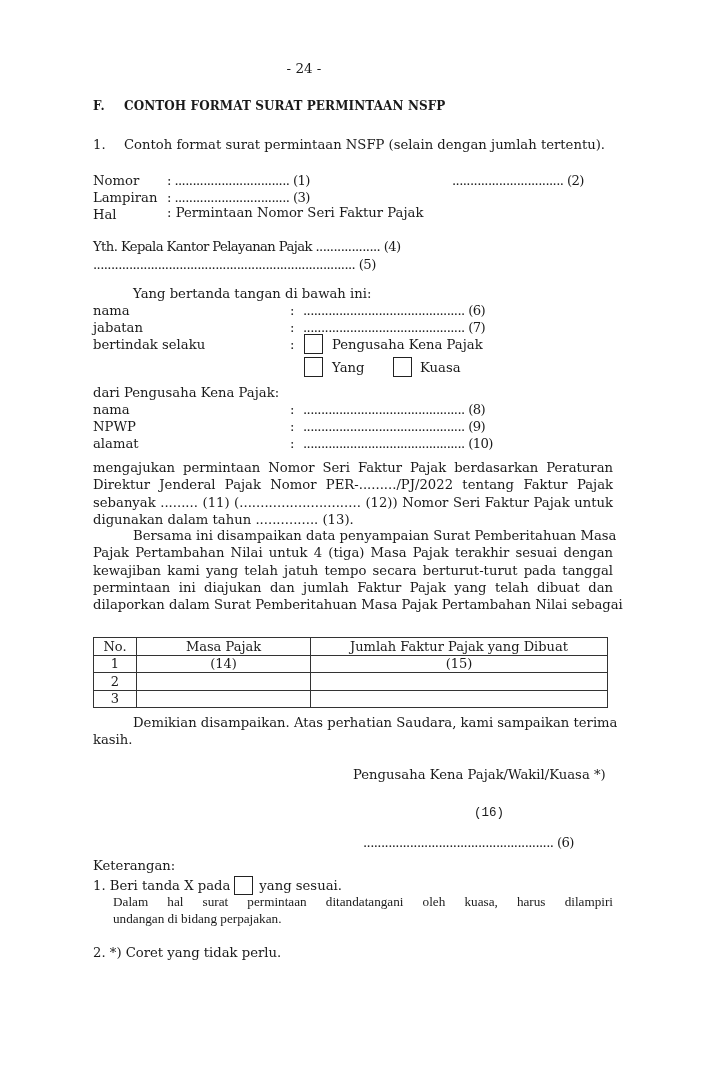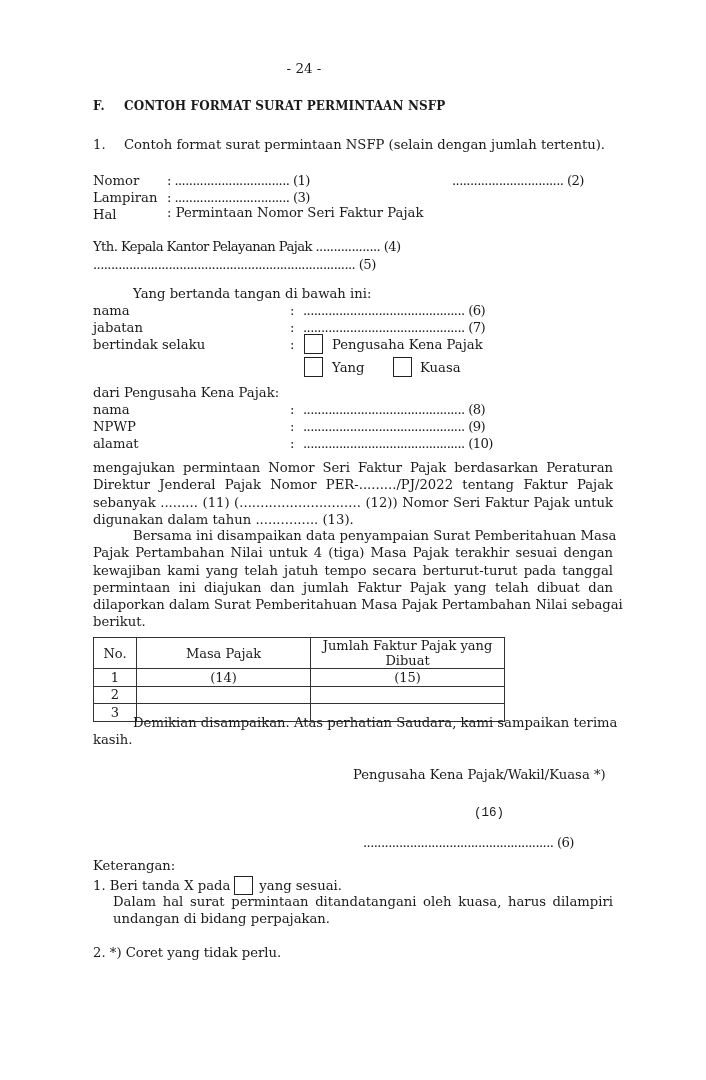--- a/index.html
+++ b/index.html
@@ -42,21 +42,21 @@
     line-height: 17.3px;
     font-size: 13.2px;
   }
   .para .line { display: block; text-align: justify; text-align-last: justify; white-space: nowrap; }
   .para .line.last { text-align-last: left; }
   .indent { padding-left: 40px; }
 
   table.masa-table {
     position: absolute;
     left: 93px; top: 637px;
-    width: 412px;
+    width: 515px;
     border-collapse: collapse;
     font-size: 13px;
   }
   table.masa-table th, table.masa-table td {
     border: 1.2px solid #333;
     height: 17.5px;
     text-align: center;
     font-weight: normal;
     padding: 0;
     line-height: 15px;
@@ -136,21 +136,20 @@
   <span class="line">sebanyak ......... (11) (............................. (12)) Nomor Seri Faktur Pajak untuk</span>
   <span class="line last">digunakan dalam tahun ............... (13).</span>
 </div>
 
 <div class="para" style="top:527px;">
   <span class="line indent">Bersama ini disampaikan data penyampaian Surat Pemberitahuan Masa</span>
   <span class="line">Pajak Pertambahan Nilai untuk 4 (tiga) Masa Pajak terakhir sesuai dengan</span>
   <span class="line">kewajiban kami yang telah jatuh tempo secara berturut-turut pada tanggal</span>
   <span class="line">permintaan ini diajukan dan jumlah Faktur Pajak yang telah dibuat dan</span>
   <span class="line">dilaporkan dalam Surat Pemberitahuan Masa Pajak Pertambahan Nilai sebagai</span>
-  <span class="line last">berikut.</span>
 </div>
 
 <table class="masa-table">
   <thead>
     <tr>
       <th class="col-no">No.</th>
       <th class="col-masa">Masa Pajak</th>
       <th>Jumlah Faktur Pajak yang Dibuat</th>
     </tr>
   </thead>
@@ -182,21 +181,21 @@
 <div class="abs" style="top:805px; left:474px; font-family: Liberation Mono, monospace; font-size: 12.5px;">(16)</div>
 <div class="abs dots" style="top:834px; left:363px;">..................................................... (6)</div>
 
 <div class="abs lbl" style="top:857px;">Keterangan:</div>
 
 <div class="abs" style="top:876px; left:93px;">
   <span>1.</span>
   <span>Beri tanda X pada</span><span class="ket-inline-box"></span><span>yang sesuai.</span>
 </div>
 
-<div class="para" style="top:893px; left:113px; width:500px;">
+<div class="para" style="top:893px; left:113px; width:500px;font-family:Liberation Serif, serif;">
   <span class="line">Dalam hal surat permintaan ditandatangani oleh kuasa, harus dilampiri</span>
   <span class="line last">undangan di bidang perpajakan.</span>
 </div>
 
 <div class="abs" style="top:944px; left:93px;">
   <span>2.</span>
   <span>*) Coret yang tidak perlu.</span>
 </div>
 
 </body></html>

